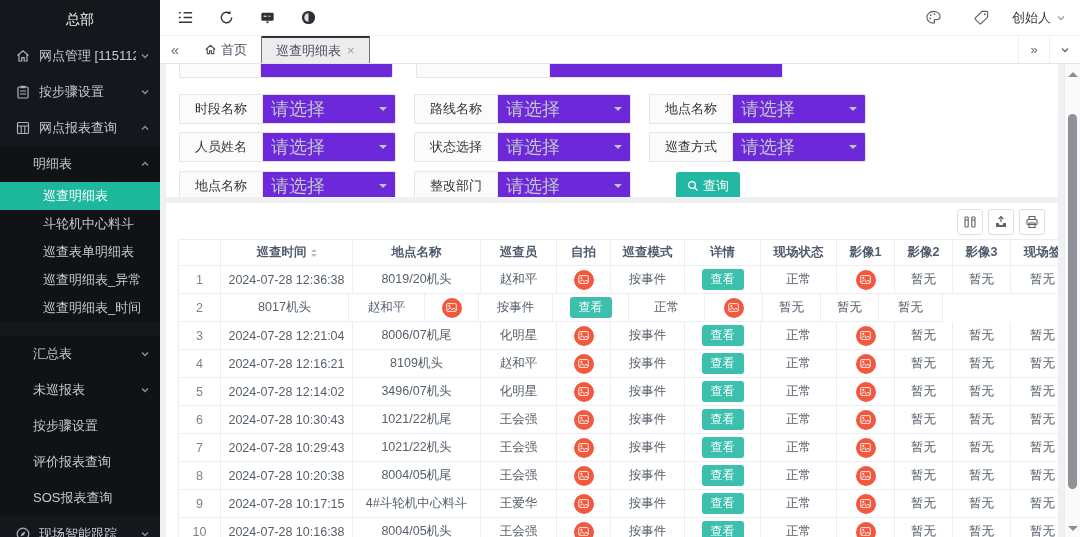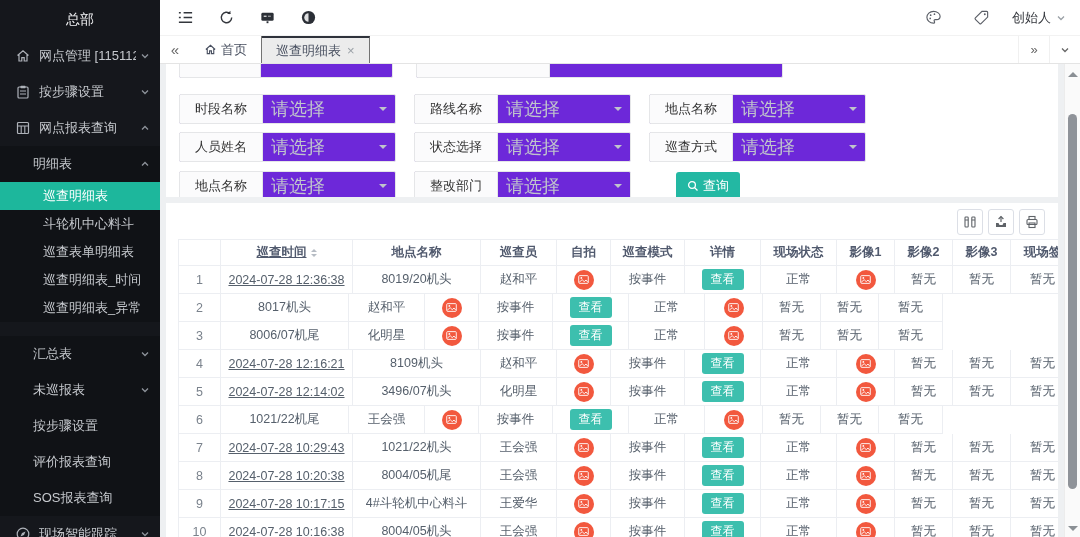--- a/index.html
+++ b/index.html
@@ -67,21 +67,21 @@
   .tool-btn{width:24px;height:24px;border:1px solid #dcdfe6;border-radius:3px;background:#fff;display:flex;align-items:center;justify-content:center;color:#5f6368;cursor:pointer;}
   .tool-btn svg{width:14px;height:14px;}
 
   
   .grid{margin-left:12px;width:900px;font-size:12.5px;color:#56606c;border-top:1px solid #eceef2;border-left:1px solid #eceef2;}
   .thead,.trow{display:flex;}
   .th,.td{display:flex;align-items:center;justify-content:center;border-right:1px solid #eceef2;border-bottom:1px solid #eceef2;box-sizing:border-box;white-space:nowrap;overflow:hidden;}
   .th{height:26px;color:#515a6e;font-weight:bold;font-size:12.5px;}
   .td{height:28px;}
   .c0{width:42px;color:#7a828c;}
-  .c1{width:132px;text-decoration:underline;}.c2{width:128px;}.c3{width:76px;}.c4{width:54px;}
+  .c1{width:132px;}.c2{width:128px;}.c3{width:76px;}.c4{width:54px;}
   .c5{width:74px;}.c6{width:76px;font-family:Liberation Serif, serif;}.c7{width:76px;}
   .c8{width:58px;}.c9{width:58px;}.c10{width:58px;}.c11{width:64px;}
   .sort{display:inline-flex;flex-direction:column;margin-left:4px;gap:2px;}
   .sort i{display:block;width:0;height:0;border:3.5px solid transparent;}
   .sort .up{border-bottom-color:#b6bcc4;border-top:none;}
   .sort .dn{border-top-color:#b6bcc4;border-bottom:none;}
   .pic{width:20px;height:20px;border-radius:50%;background:var(--photo);display:inline-flex;align-items:center;justify-content:center;cursor:pointer;}
   .view-btn{width:42px;height:21px;background:var(--badge);color:#fff;border-radius:3px;font-size:12px;display:inline-flex;align-items:center;justify-content:center;cursor:pointer;}
 
   
@@ -154,24 +154,24 @@
         <div class="side-item lvl3 active in-sub">
           <span class="s-label">巡查明细表</span>
         </div>
         <div class="side-item lvl3 in-sub">
           <span class="s-label">斗轮机中心料斗</span>
         </div>
         <div class="side-item lvl3 in-sub">
           <span class="s-label">巡查表单明细表</span>
         </div>
         <div class="side-item lvl3 in-sub">
+          <span class="s-label">巡查明细表_异常</span>
+        </div>
+        <div class="side-item lvl3 in-sub">
           <span class="s-label">巡查明细表_时间</span>
-        </div>
-        <div class="side-item lvl3 in-sub">
-          <span class="s-label">巡查明细表_异常</span>
         </div>
         <div class="side-item lvl2 in-sub gap-top">
           <span class="s-label">汇总表</span>
           <span class="s-chev">
             <svg class="chev-svg" width="10" height="10" viewBox="0 0 10 10">
               <path d="M2 3.5 L5 6.5 L8 3.5" fill="none" stroke="#8d929a" stroke-width="1.3"></path>
             </svg>
           </span>
         </div>
         <div class="side-item lvl2 in-sub">
@@ -481,20 +481,21 @@
                     <path d="M1.3 8 L4.5 5.2 L6.8 7.4 L8.8 5.6 L10.8 8" fill="none" stroke="#fff" stroke-width="1"></path>
                   </svg>
                 </span>
               </div>
               <div class="td c9">暂无</div>
               <div class="td c10">暂无</div>
               <div class="td c11">暂无</div>
             </div>
             <div class="trow">
               <div class="td c0">3</div>
+              <div class="td c1">2024-07-28 12:21:04</div>
               <div class="td c2">8006/07机尾</div>
               <div class="td c3">化明星</div>
               <div class="td c4">
                 <span class="pic">
                   <svg width="11" height="9" viewBox="0 0 12 10">
                     <rect x="0.7" y="0.7" width="10.6" height="8.6" rx="1" fill="none" stroke="#fff" stroke-width="1"></rect>
                     <circle cx="3.6" cy="3.3" r="1" fill="#fff"></circle>
                     <path d="M1.3 8 L4.5 5.2 L6.8 7.4 L8.8 5.6 L10.8 8" fill="none" stroke="#fff" stroke-width="1"></path>
                   </svg>
                 </span>
@@ -576,20 +577,21 @@
                     <path d="M1.3 8 L4.5 5.2 L6.8 7.4 L8.8 5.6 L10.8 8" fill="none" stroke="#fff" stroke-width="1"></path>
                   </svg>
                 </span>
               </div>
               <div class="td c9">暂无</div>
               <div class="td c10">暂无</div>
               <div class="td c11">暂无</div>
             </div>
             <div class="trow">
               <div class="td c0">6</div>
+              <div class="td c1">2024-07-28 10:30:43</div>
               <div class="td c2">1021/22机尾</div>
               <div class="td c3">王会强</div>
               <div class="td c4">
                 <span class="pic">
                   <svg width="11" height="9" viewBox="0 0 12 10">
                     <rect x="0.7" y="0.7" width="10.6" height="8.6" rx="1" fill="none" stroke="#fff" stroke-width="1"></rect>
                     <circle cx="3.6" cy="3.3" r="1" fill="#fff"></circle>
                     <path d="M1.3 8 L4.5 5.2 L6.8 7.4 L8.8 5.6 L10.8 8" fill="none" stroke="#fff" stroke-width="1"></path>
                   </svg>
                 </span>

